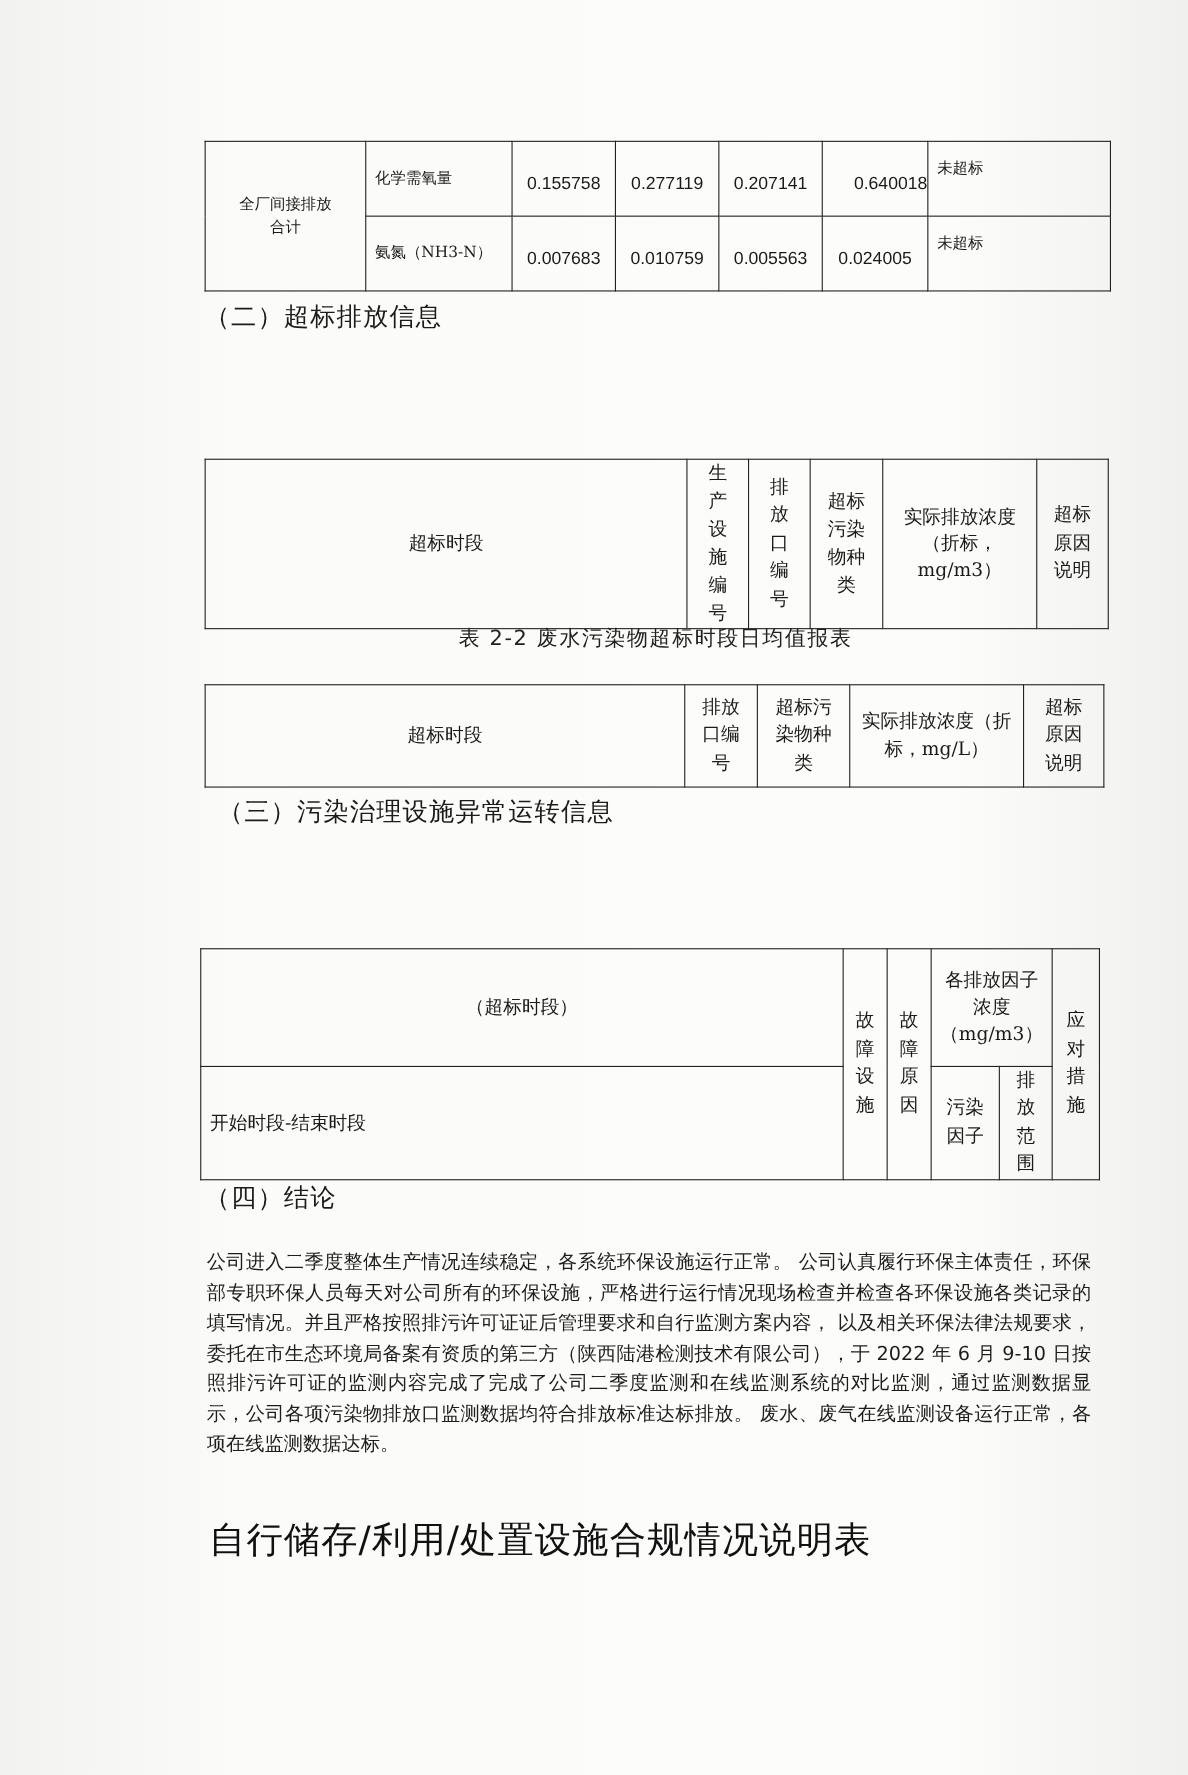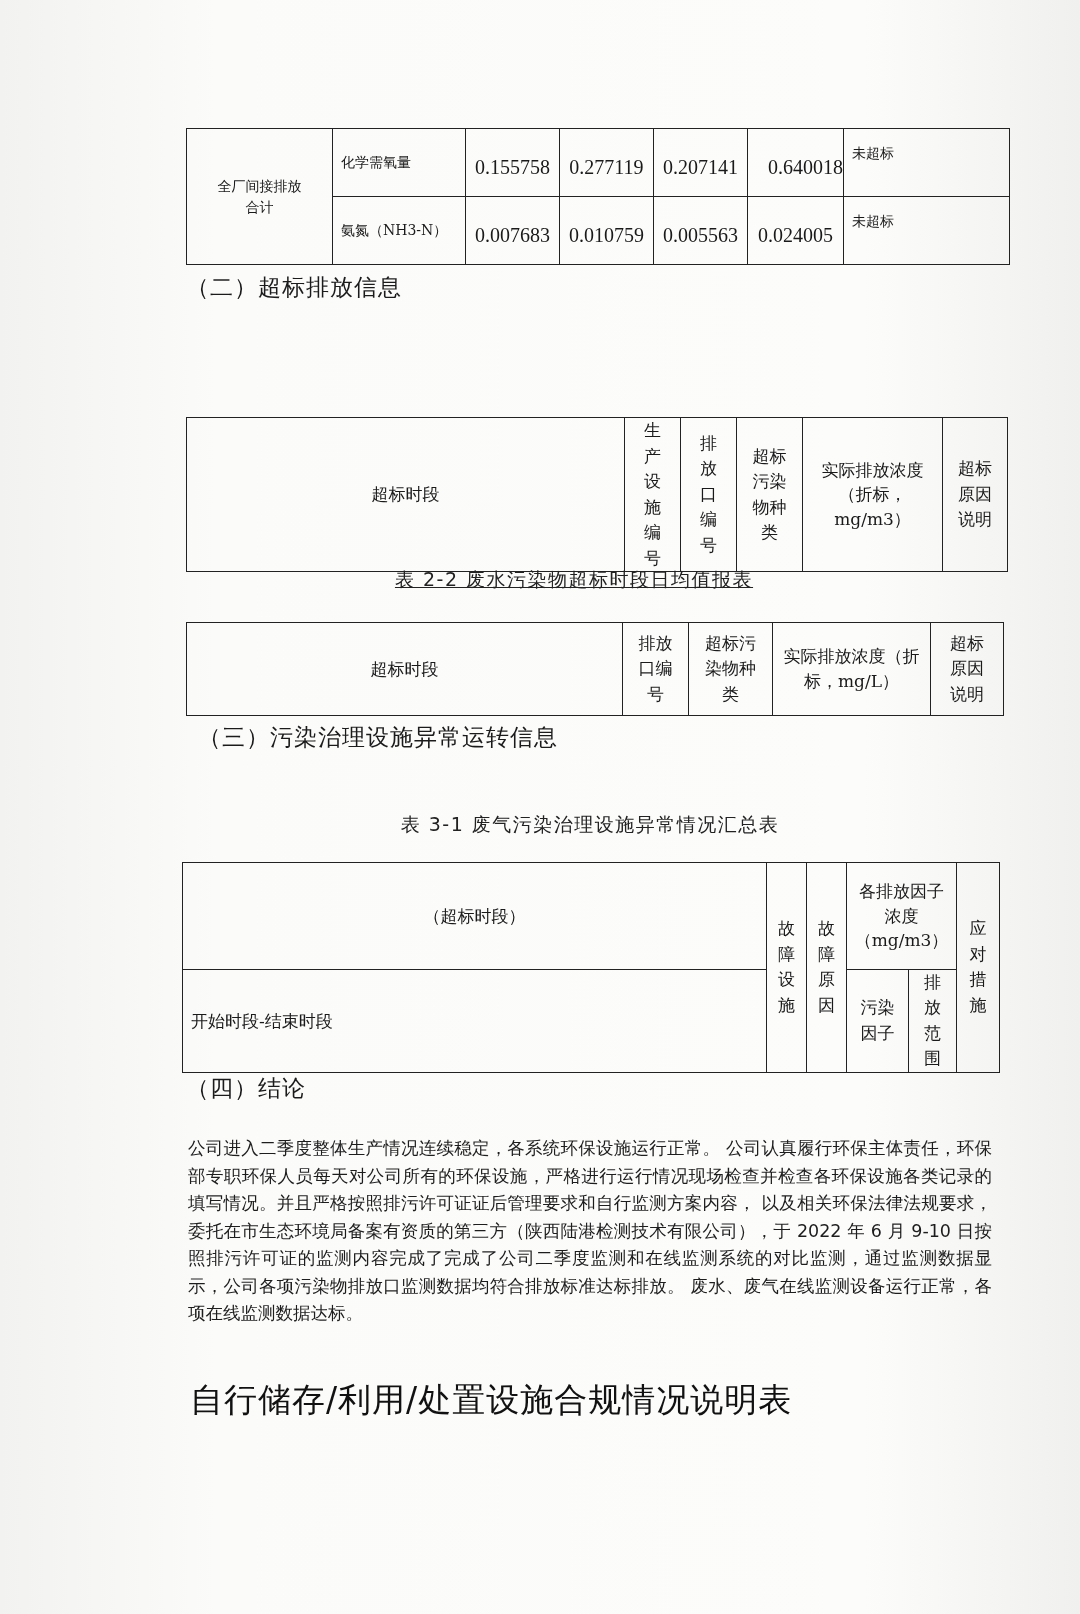--- a/index.html
+++ b/index.html
@@ -12,21 +12,21 @@
     }
     .page {
       position: absolute; left: 0; top: 0; width: 1080px; height: 1614px;
       background: linear-gradient(90deg, #f2f2f0 0%, #fbfbfa 20%, #fcfcfb 80%, #f0f0ee 100%);
     }
     table { border-collapse: collapse; position: absolute; }
     td { border: 1.6px solid #222; vertical-align: middle; text-align: center; font-size: 17px; line-height: 1.45; }
     .t0 { left: 186px; top: 128px; width: 824px; }
     .t0 td { font-size: 14px; height: 68px; }
     .t0 .lft { text-align: left; padding-left: 8px; }
-    .t0 .num { font-family: Liberation Serif, serif; font-size: 20px; padding-top: 10px; }
+    .t0 .num { font-family: Liberation Sans, sans-serif; font-size: 16px; padding-top: 10px; }
     .t0 .st { text-align: left; padding-left: 8px; vertical-align: top; padding-top: 14px; }
     .heading {
       position: absolute; font-family: "DejaVu Sans", "Liberation Sans", sans-serif;
       font-size: 23px; color: #1b1b1b; letter-spacing: 1px;
     }
     .caption {
       position: absolute; font-size: 19px; color: #222; letter-spacing: 1.5px; text-align: center;
       font-family: "DejaVu Sans", "Liberation Sans", sans-serif;
     }
     .t21 { left: 186px; top: 417px; width: 822px; height: 118px; }
@@ -84,37 +84,36 @@
       <td style="width:438px;">超标时段</td>
       <td style="width:56px;"><span class="v">生产设施编号</span></td>
       <td style="width:56px;"><span class="v">排放口编号</span></td>
       <td style="width:66px;"><span class="v" style="width:2.2em">超标污染物种类</span></td>
       <td style="width:140px; padding:0 6px;">实际排放浓度（折标，mg/m3）</td>
       <td><span class="v" style="width:2.2em">超标原因说明</span></td>
     </tr>
   </tbody>
     </table>
 
-  <div class="caption" style="left:364px; top:567px; width:420px;text-decoration:underline;">表 2-2 废水污染物超标时段日均值报表</div>
+  <div class="caption" style="left:386px; top:567px; width:420px;">表 2-2 废水污染物超标时段日均值报表</div>
 
   <table class="t22">
     <tbody>
         <tr>
       <td style="width:436px;">超标时段</td>
       <td style="width:66px;"><span class="v" style="width:2.2em">排放口编号</span></td>
       <td style="width:84px;"><span class="v" style="width:3.2em">超标污染物种类</span></td>
       <td style="width:158px; padding:0 8px;">实际排放浓度（折标，mg/L）</td>
       <td><span class="v" style="width:2.2em">超标原因说明</span></td>
     </tr>
   </tbody>
     </table>
 
   <div class="heading" style="left:198px; top:722px;">（三）污染治理设施异常运转信息</div>
 
-  <div class="caption" style="left:380px; top:812px; width:420px;">表 3-1 废气污染治理设施异常情况汇总表</div>
 
   <table class="t31">
     <tbody>
         <tr>
       <td style="width:584px; height:96px;">（超标时段）</td>
       <td rowspan="2" style="width:40px;"><span class="v">故障设施</span></td>
       <td rowspan="2" style="width:40px;"><span class="v">故障原因</span></td>
       <td colspan="2" style="width:110px; padding:16px 4px;">各排放因子浓度（mg/m3）</td>
       <td rowspan="2"><span class="v">应对措施</span></td>
     </tr>

